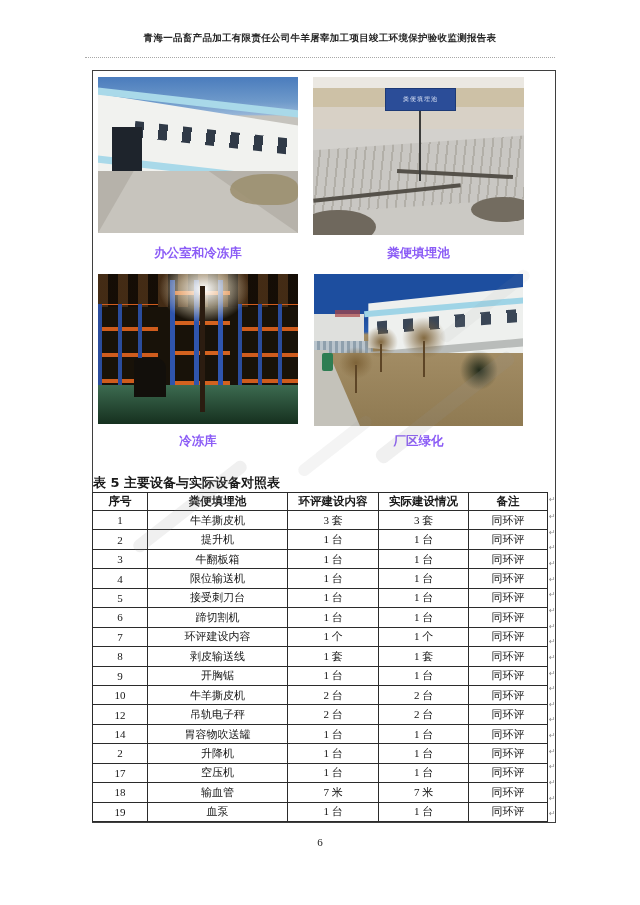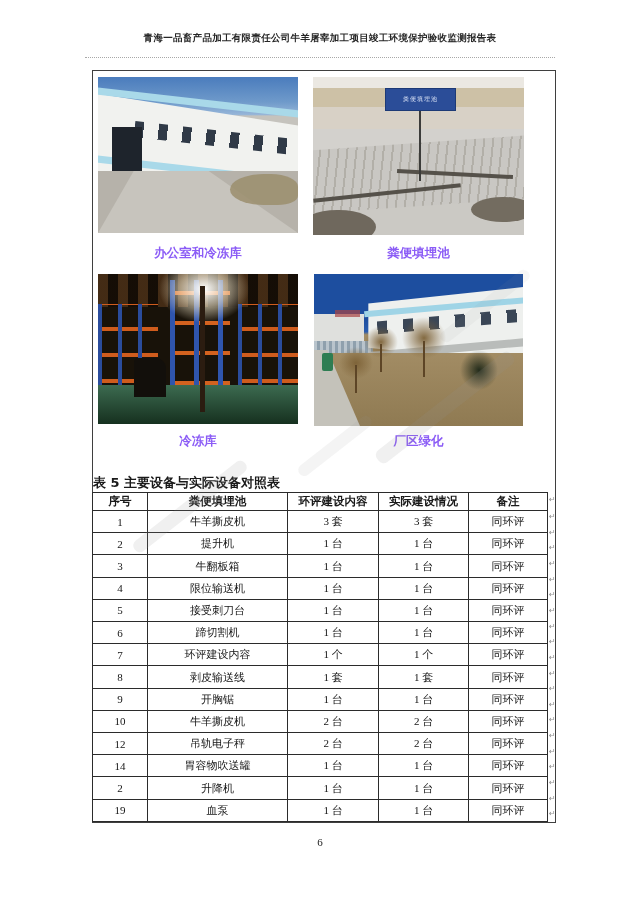--- a/index.html
+++ b/index.html
@@ -305,20 +305,34 @@
               <td>胃容物吹送罐</td>
               <td>1 台</td>
               <td>1 台</td>
               <td>同环评</td>
             </tr>
             <tr>
               <td>2</td>
               <td>升降机</td>
               <td>1 台</td>
               <td>1 台</td>
+              <td>同环评</td>
+            </tr>
+            <tr>
+              <td>17</td>
+              <td>空压机</td>
+              <td>1 台</td>
+              <td>1 台</td>
+              <td>同环评</td>
+            </tr>
+            <tr>
+              <td>18</td>
+              <td>输血管</td>
+              <td>7 米</td>
+              <td>7 米</td>
               <td>同环评</td>
             </tr>
             <tr>
               <td>19</td>
               <td>血泵</td>
               <td>1 台</td>
               <td>1 台</td>
               <td>同环评</td>
             </tr>
           </tbody>

